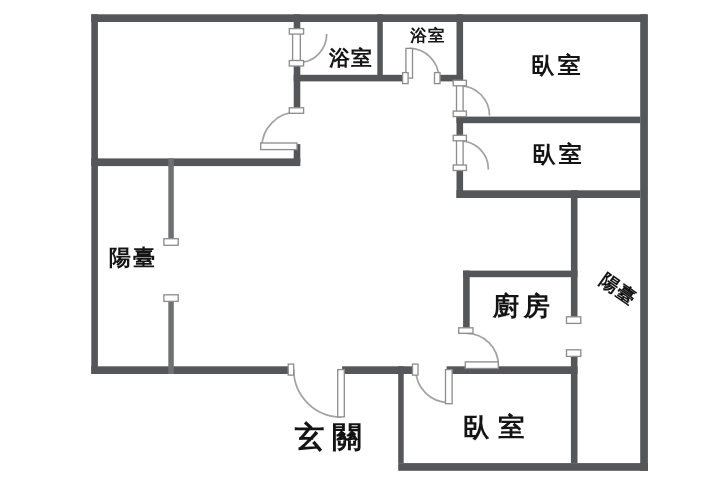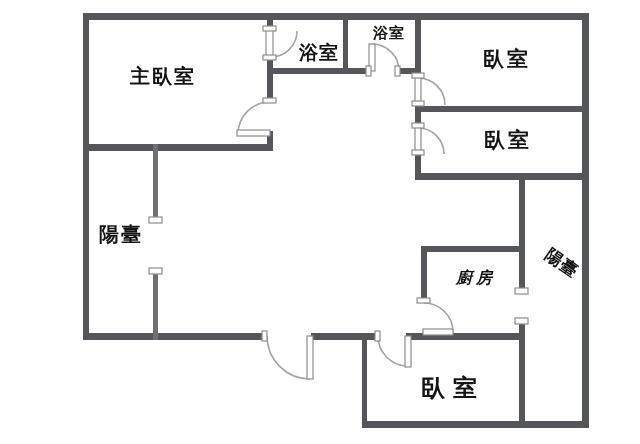--- a/index.html
+++ b/index.html
@@ -23,21 +23,21 @@
     color:#141414;
     font-weight:600;
   }
   .lab-master   {left:163px;top:76px; font-size:20px;letter-spacing:2px;}
   .lab-bath1    {left:319px;top:53px; font-size:19px;letter-spacing:1px;}
   .lab-bath2    {left:389px;top:33px; font-size:15px;letter-spacing:1px;}
   .lab-bed-r1   {left:507px;top:59px; font-size:21px;letter-spacing:3px;}
   .lab-bed-r2   {left:508px;top:140px;font-size:21px;letter-spacing:3px;}
   .lab-balc-l   {left:121px;top:234px;font-size:20px;letter-spacing:2px;}
   .lab-living   {left:233px;top:232px;font-size:23px;letter-spacing:7px;}
-  .lab-kitchen  {left:476px;top:278px;font-size:16px;letter-spacing:4px;font-style:italic;}
+  .lab-kitchen  {left:476px;top:278px;font-size:24px;letter-spacing:4px;}
   .lab-balc-r   {left:562px;top:263px;font-size:17px;letter-spacing:1px;
                  transform:translate(-50%,-50%) rotate(35deg);}
   .lab-bed-b    {left:453px;top:388px;font-size:24px;letter-spacing:8px;}
   .lab-entrance {left:302px;top:397px;font-size:27px;letter-spacing:7px;}
 </style>
 </head>
 <body>
 
 <div id="stage">
 
@@ -110,23 +110,23 @@
       <rect class="cap" x="417" y="298" width="13" height="5"></rect>
       <rect class="cap" x="262" y="331" width="5" height="10"></rect>
       <rect class="cap" x="375" y="331" width="5" height="10"></rect>
       <rect class="cap" x="149" y="217" width="13" height="6"></rect>
       <rect class="cap" x="149" y="268" width="13" height="6"></rect>
       <rect class="cap" x="515" y="288" width="13" height="6"></rect>
       <rect class="cap" x="515" y="318" width="13" height="6"></rect>
     </g>
   </svg>
 
-  <div class="label lab-master">主臥室</div>
   <div class="label lab-bath1">浴室</div>
   <div class="label lab-bath2">浴室</div>
   <div class="label lab-bed-r1">臥室</div>
   <div class="label lab-bed-r2">臥室</div>
   <div class="label lab-balc-l">陽臺</div>
   <div class="label lab-kitchen">廚房</div>
   <div class="label lab-balc-r">陽臺</div>
   <div class="label lab-bed-b">臥室</div>
+  <div class="label lab-entrance">玄關</div>
 
 </div>
 
 </body></html>

